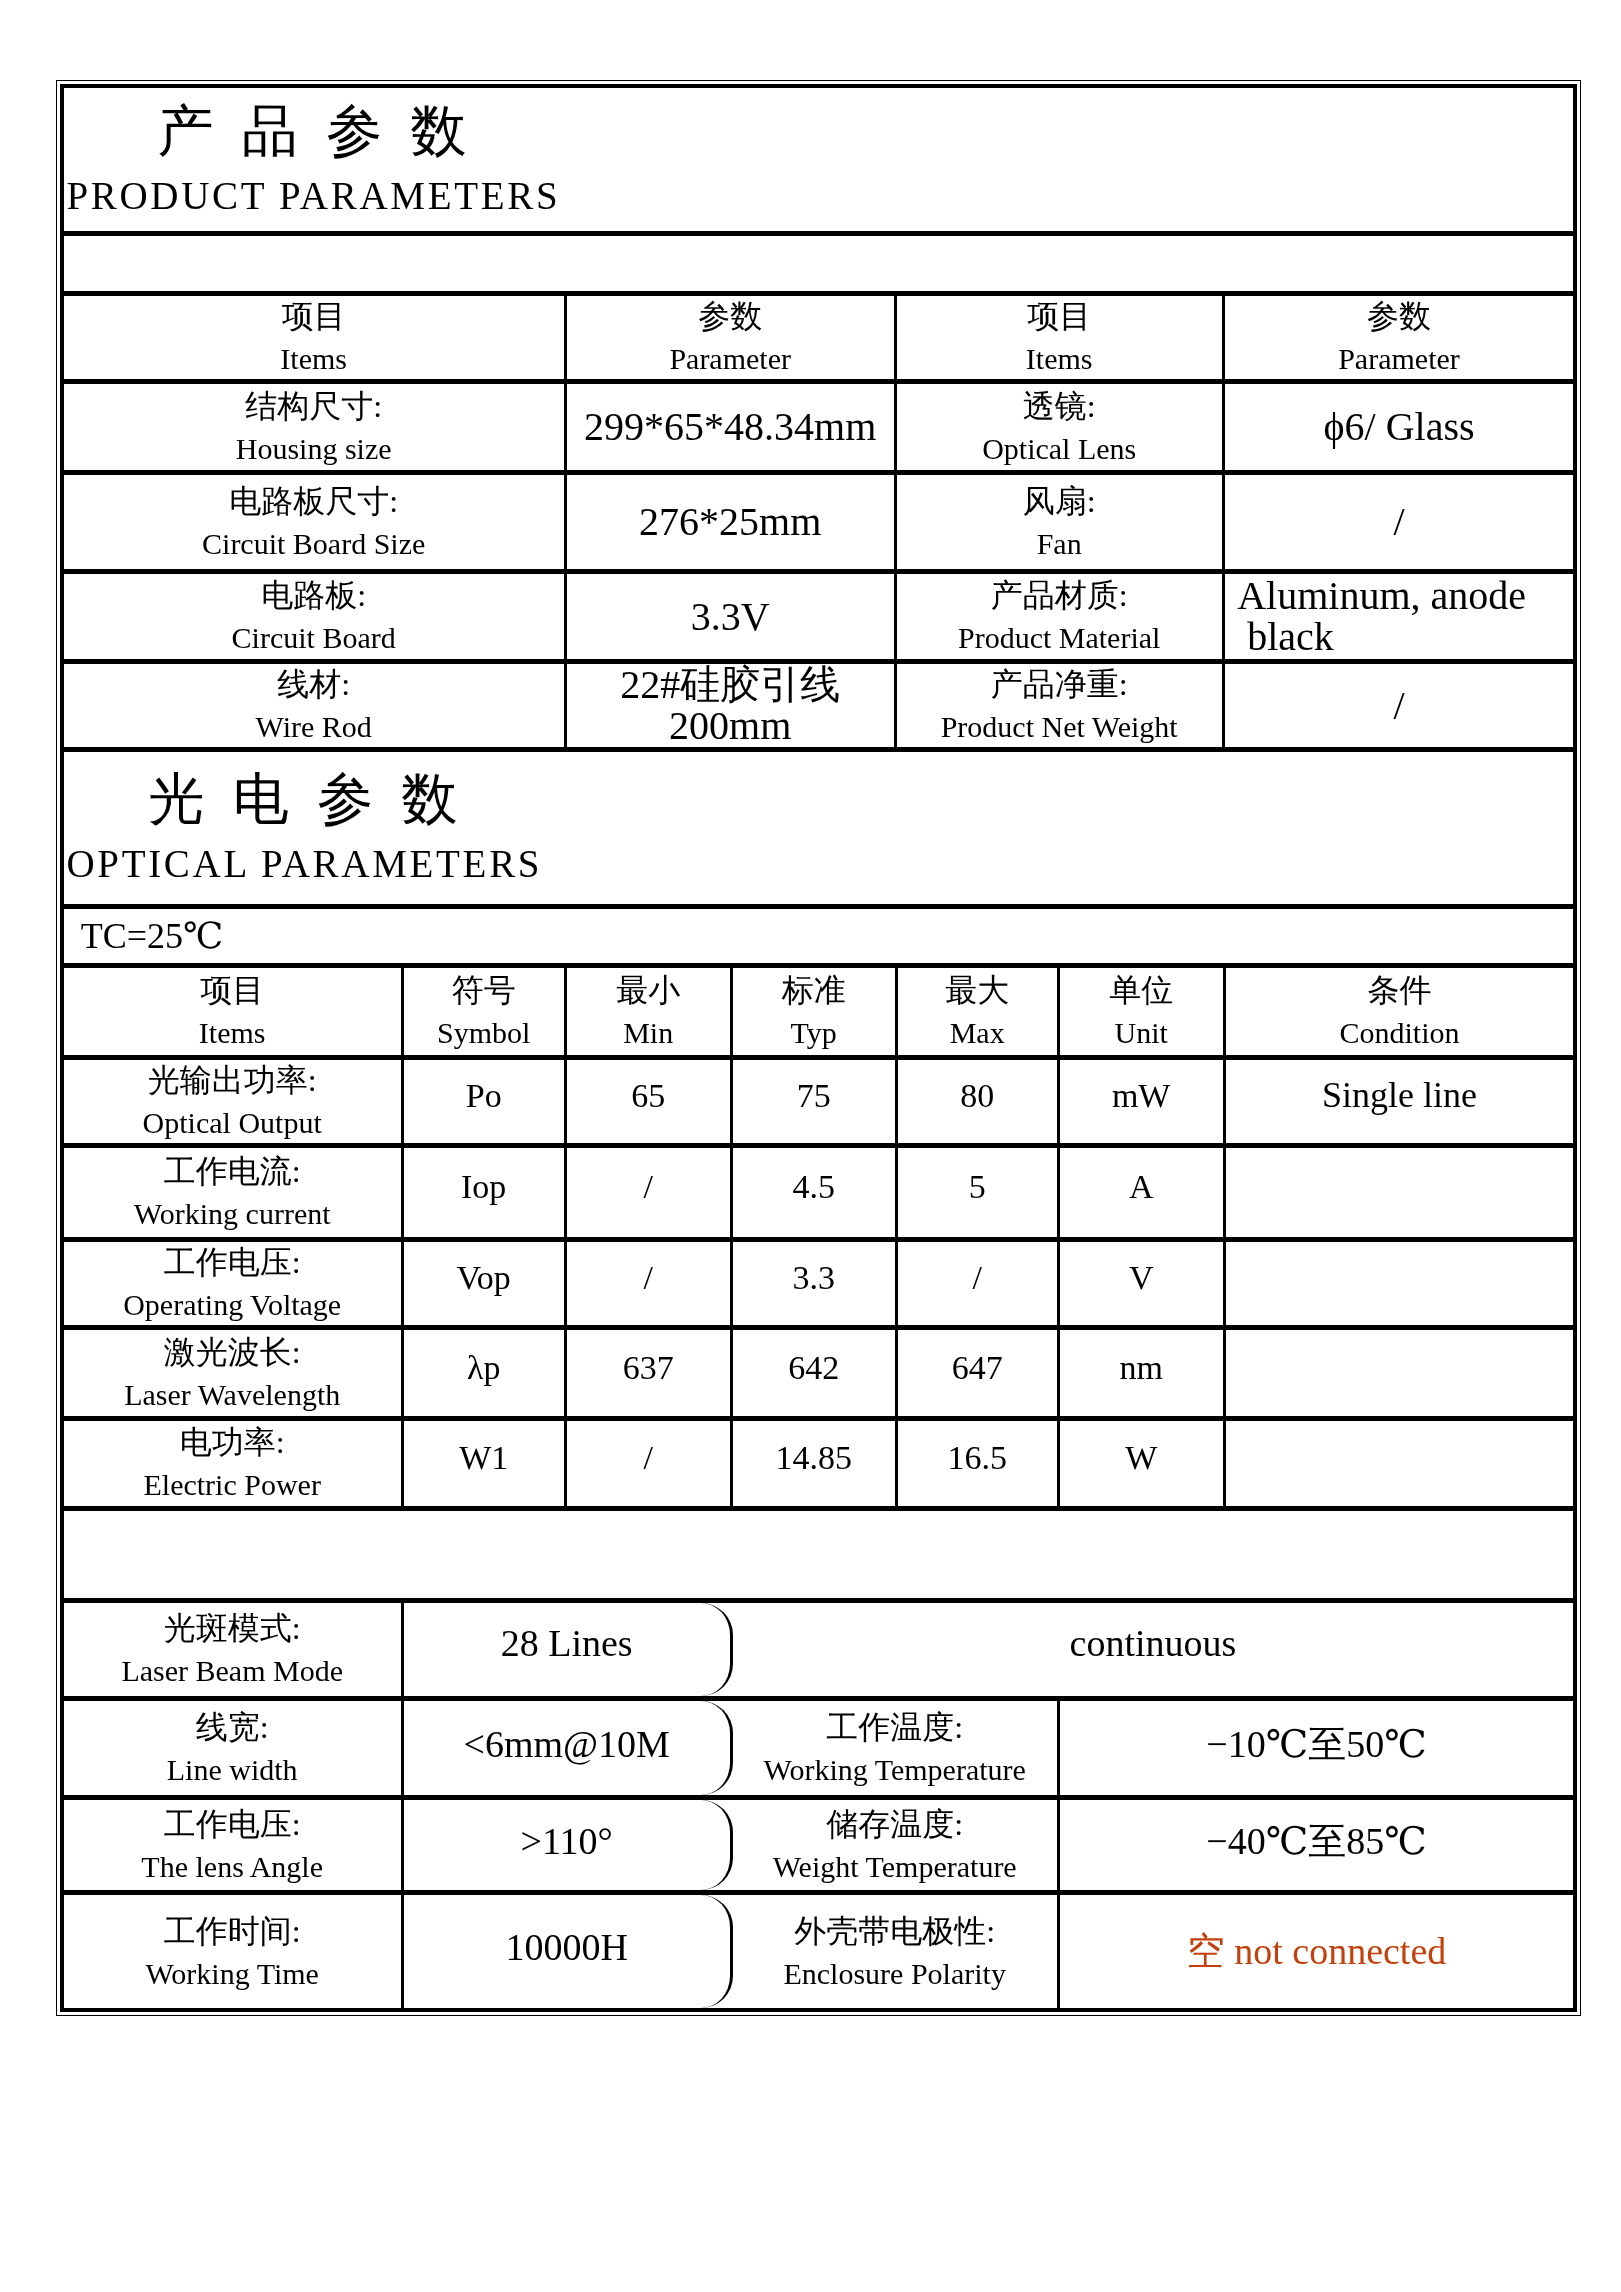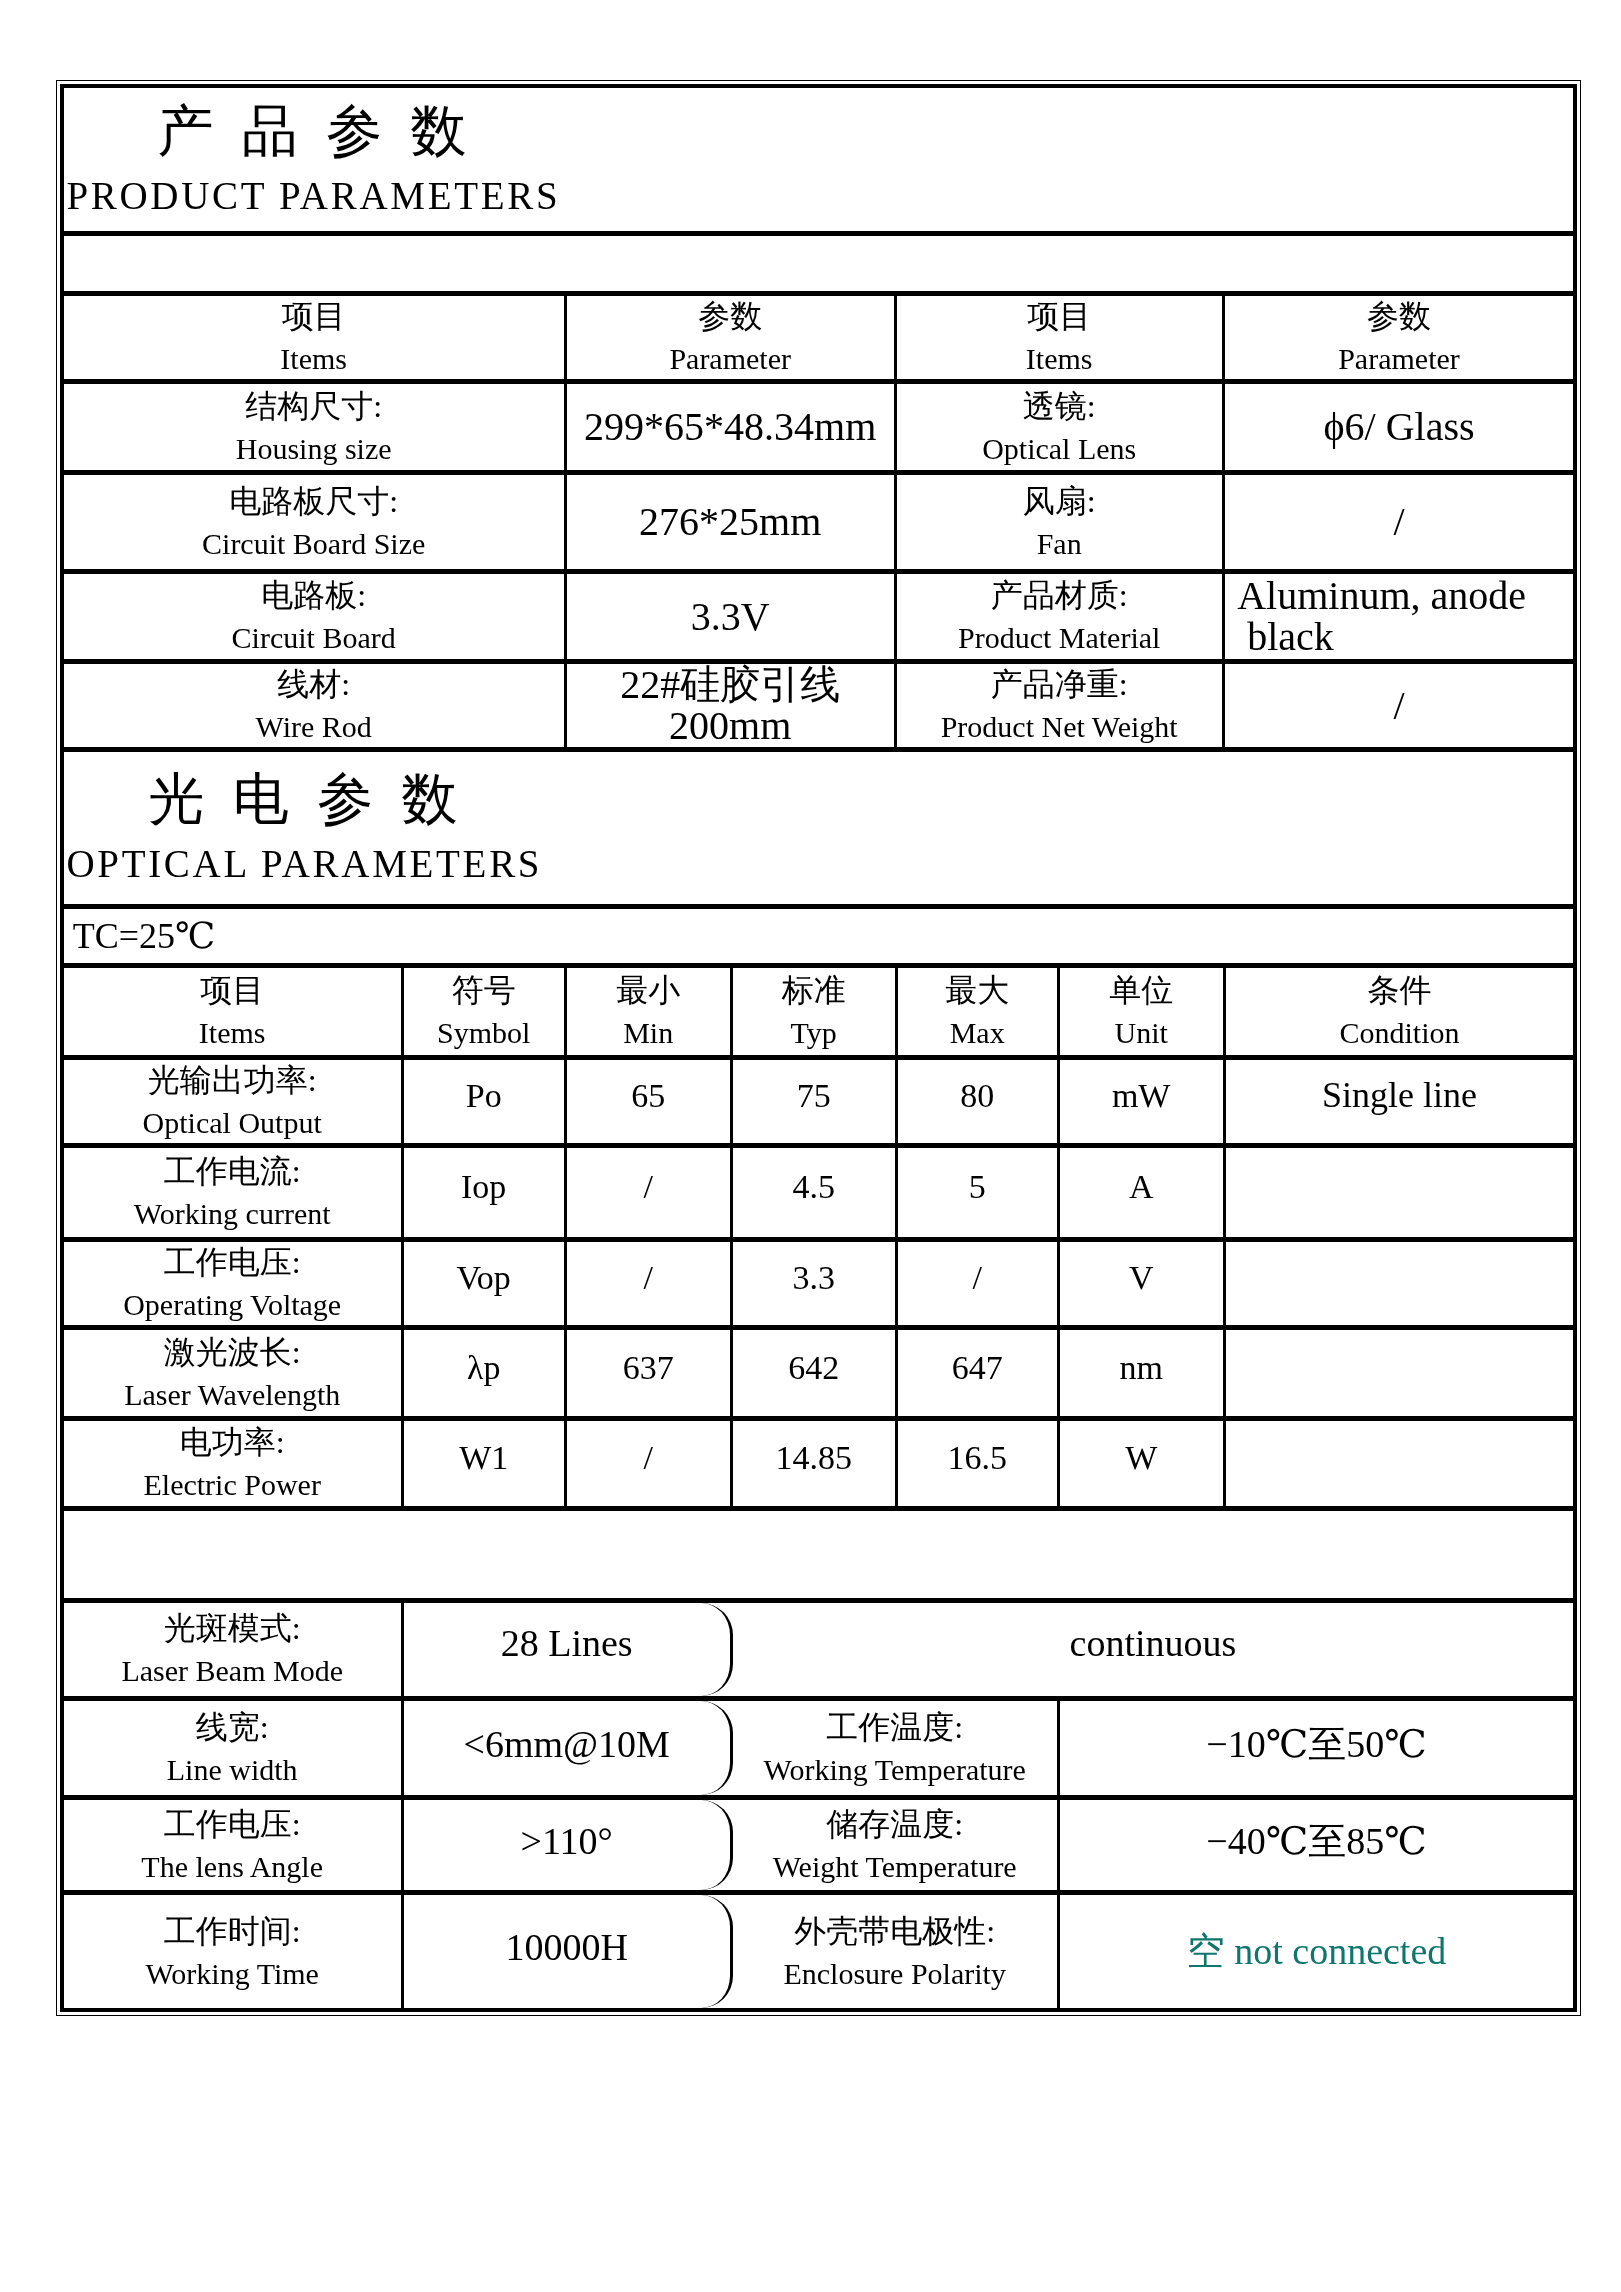--- a/index.html
+++ b/index.html
@@ -63,21 +63,21 @@
   .val { font-size:40px; line-height:41px; }
   .sym { font-size:34px; line-height:39px; }
   .cond{ font-size:36px; line-height:41px; }
   .big { font-size:38px; line-height:43px; }
   .tc-note { font-size:36px; }
 
   .v-bottom { justify-content:center; padding-bottom:10.7px; }
   .pb8  { padding-bottom:7.2px; }
   .left-val { align-items:flex-start; text-align:left; padding-left:12.5px; }
   .pre { white-space:pre-wrap; }
-  .tc-cell { align-items:flex-start; padding-left:9px; }
+  .tc-cell { align-items:flex-start; padding-left:17px; }
   .red { color:#d91e1e; }
 </style>
 </head>
 <body>
 
 <div class="page">
   <div class="frame">
     <div class="frame-inner">
 
       <div class="row h-title">
@@ -405,20 +405,20 @@
           <div class="en">Working Time</div>
         </div>
         <div class="cell bc2 v-bottom pb8">
           <div class="big">10000H</div>
         </div>
         <div class="cell bc3">
           <div class="cn">外壳带电极性:</div>
           <div class="en">Enclosure Polarity</div>
         </div>
         <div class="cell bc4 last">
-          <div class="big red" style="color: #0f766e;">空 not connected</div>
+          <div class="big red" style="color: #c2410c;">空 not connected</div>
         </div>
       </div>
 
     </div>
   </div>
 </div>
 
 
 </body></html>

